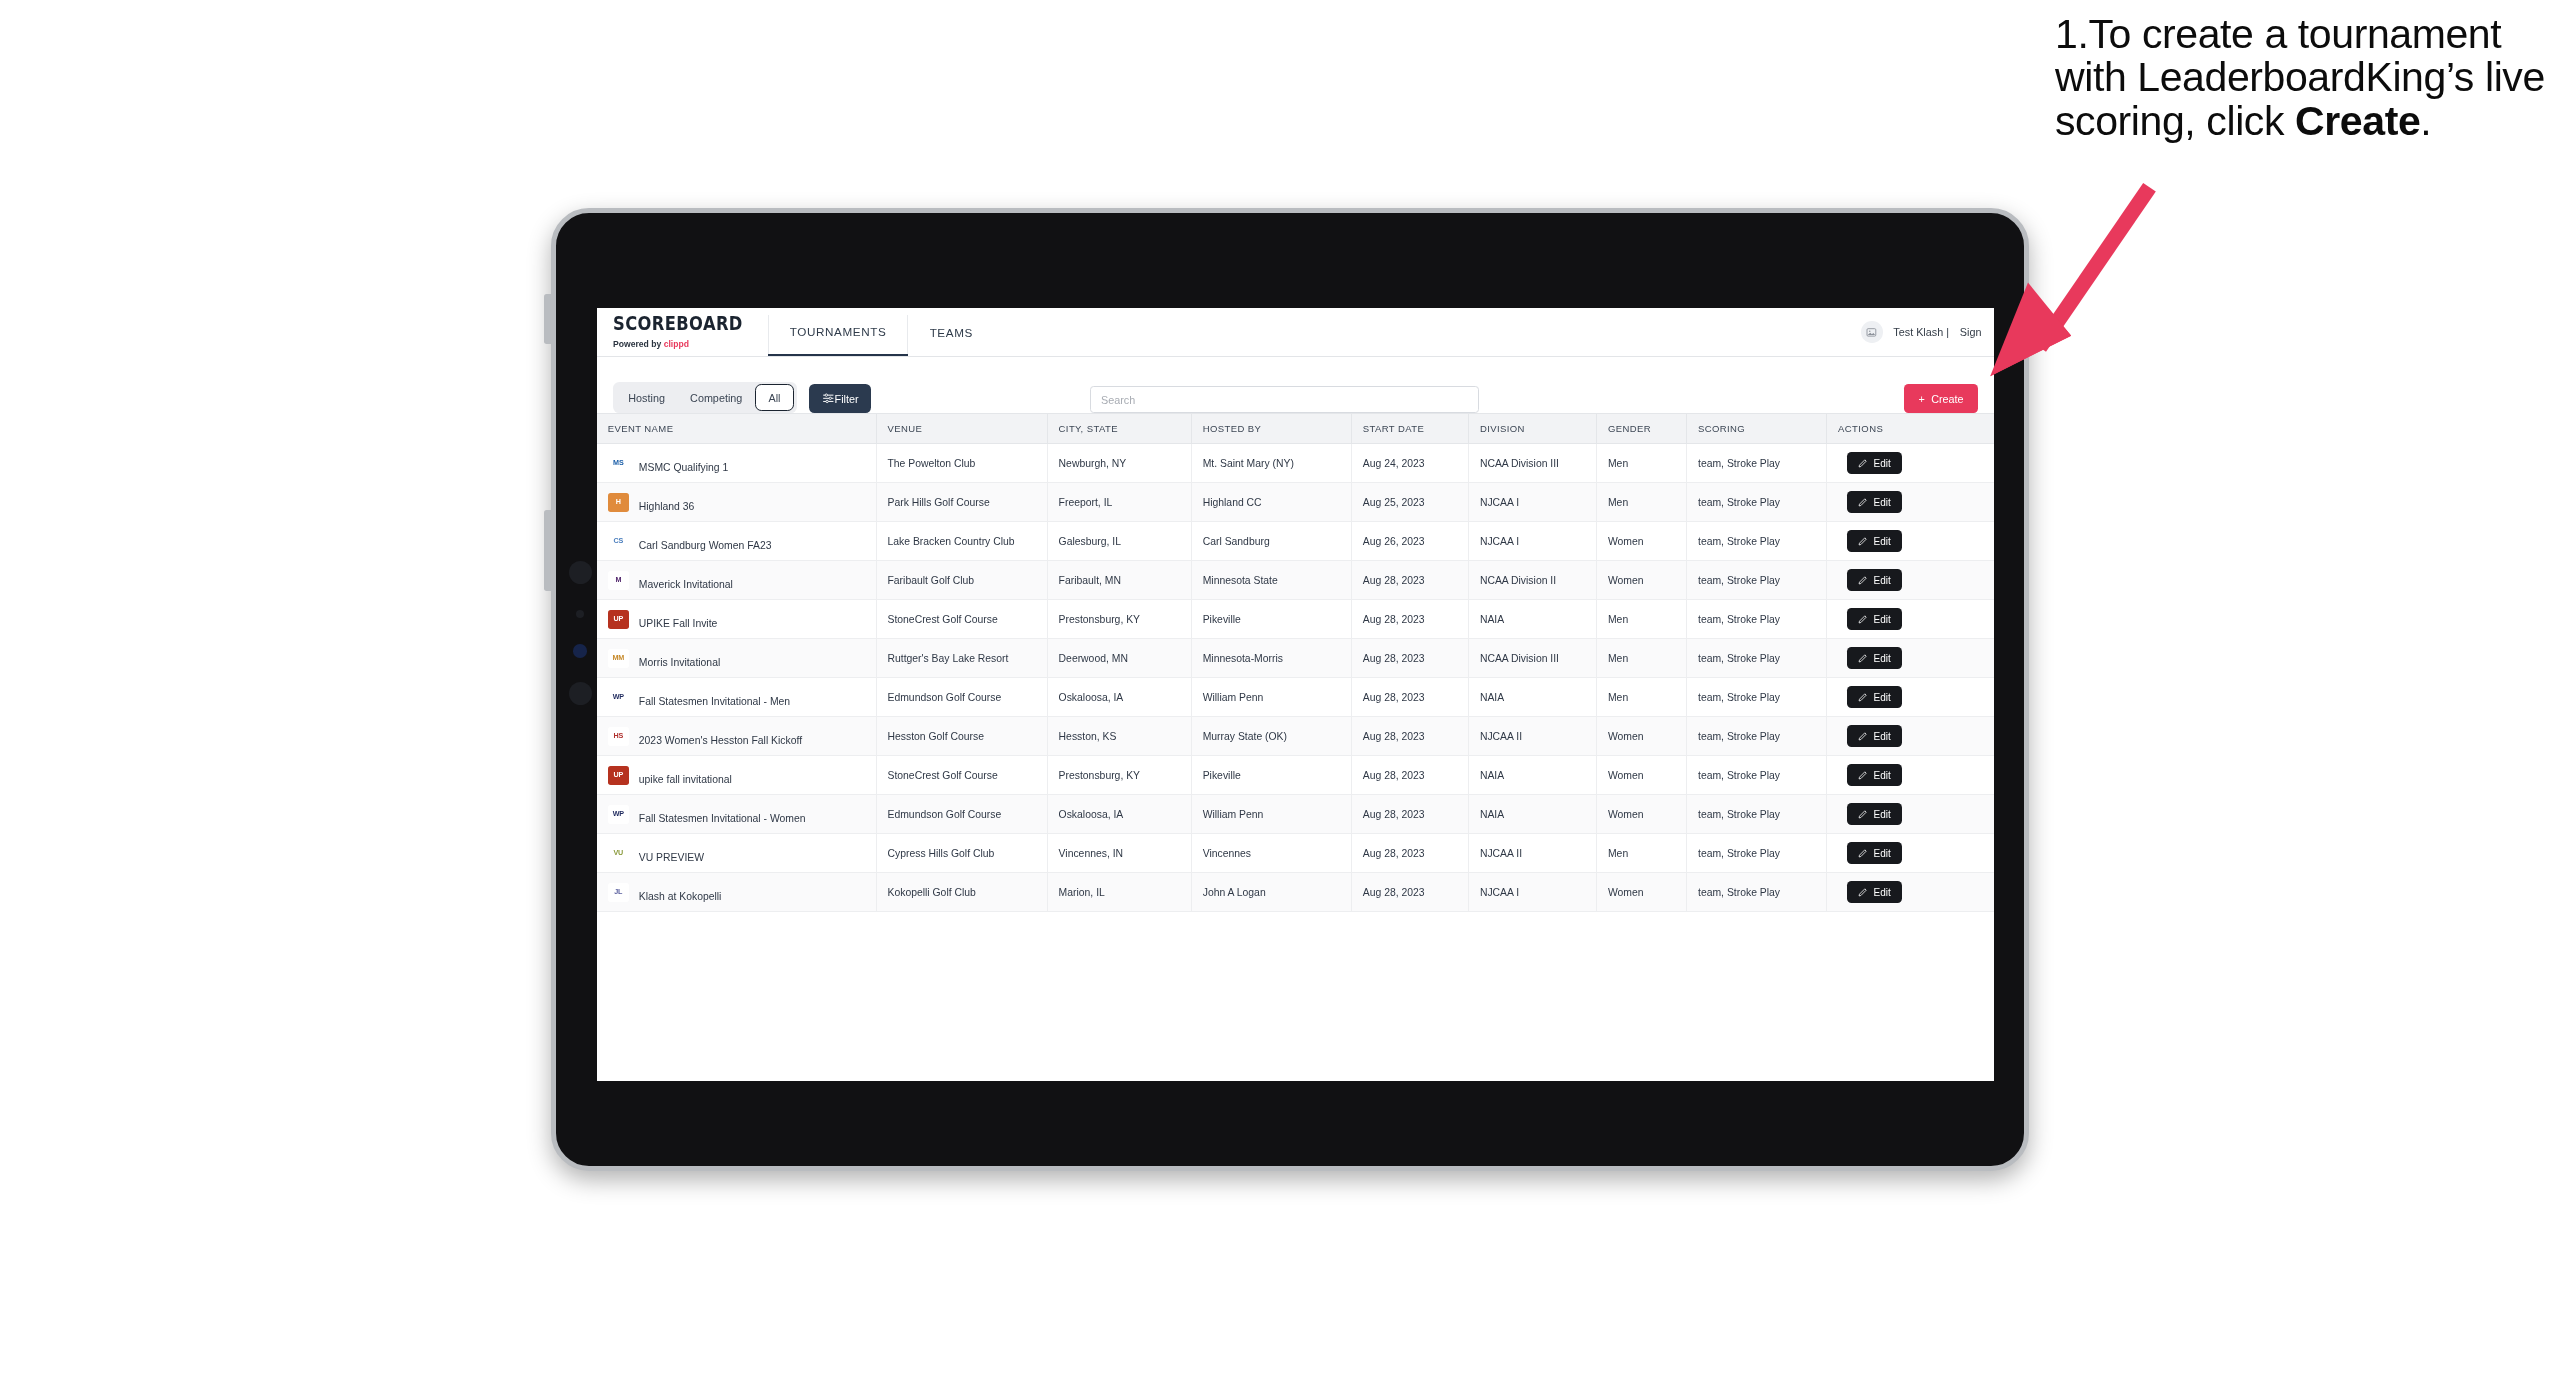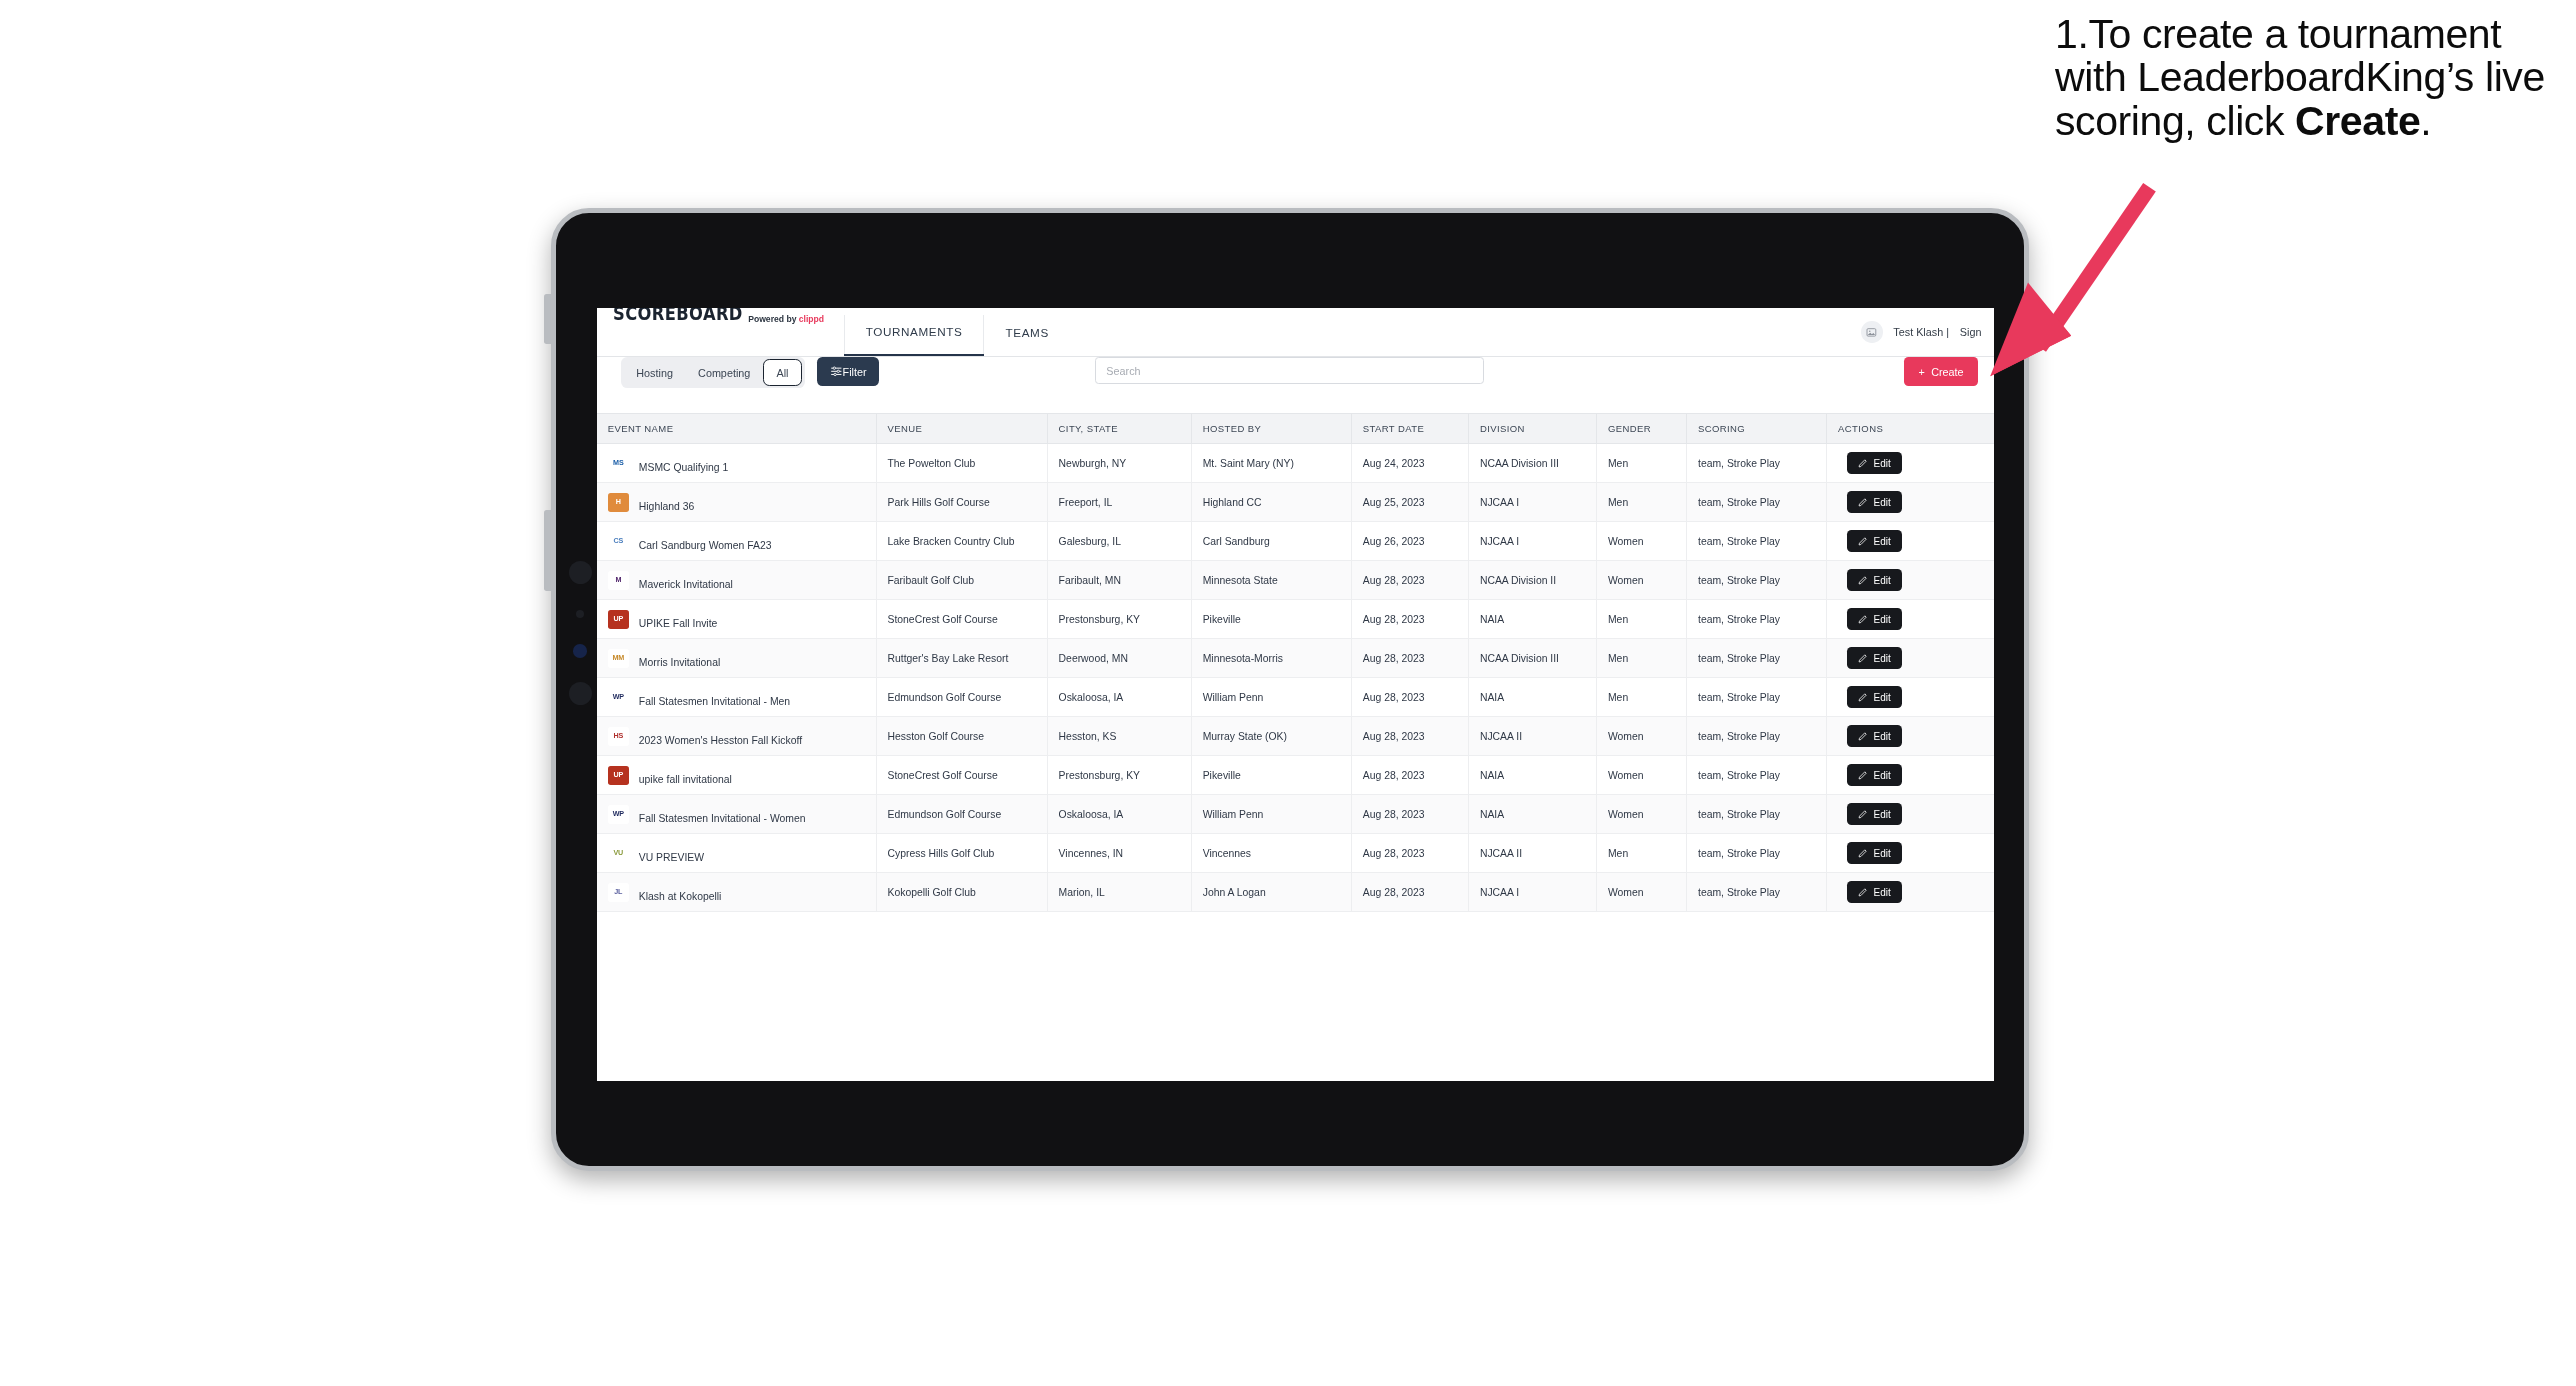--- a/index.html
+++ b/index.html
@@ -40,21 +40,21 @@
   }
 
   
   #appbar {
     height: 49px; background: #ffffff;
     border-bottom: 0.9px solid #e3e5e8;
     display: flex; align-items: stretch;
     position: relative;
   }
   .brand {
-    display:flex; flex-direction: row; justify-content:center;
+    display:flex; flex-direction: column; justify-content:center;
     padding: 0 20px 0 16px; min-width: 135px;
   }
   .brand-main {
     font-family: "DejaVu Sans", sans-serif;
     font-weight: 800; font-size: 17px; letter-spacing: 0.4px;
     color: #1b2430; line-height: 1;
     transform: scaleY(1.18) scaleX(0.96);
     transform-origin: left center;
   }
   .brand-sub {
@@ -78,23 +78,22 @@
   }
   .avatar {
     width: 21.6px; height: 21.6px; border-radius: 50%;
     background: #eef0f3; display:flex; align-items:center; justify-content:center;
   }
   .user-text { white-space: nowrap; }
 
   
   #toolbar {
     height: 56px; background:#fff;
-    display:flex; align-items:flex-start; padding: 0 16px;
+    display:flex; align-items:flex-end; padding: 0 16px;
     gap: 12.6px;
-    margin-left: 8px;
   }
   .segment {
     display:flex; align-items:center;
     background:#edeef1; border-radius: 6.3px; height: 31px; padding: 2.7px;
   }
   .seg-item {
     padding: 0 12.6px; height: 25px; display:flex; align-items:center;
     font-size: 10.8px; color:#3b4553; cursor:pointer; border-radius:5.4px;
   }
   .seg-item.on {

